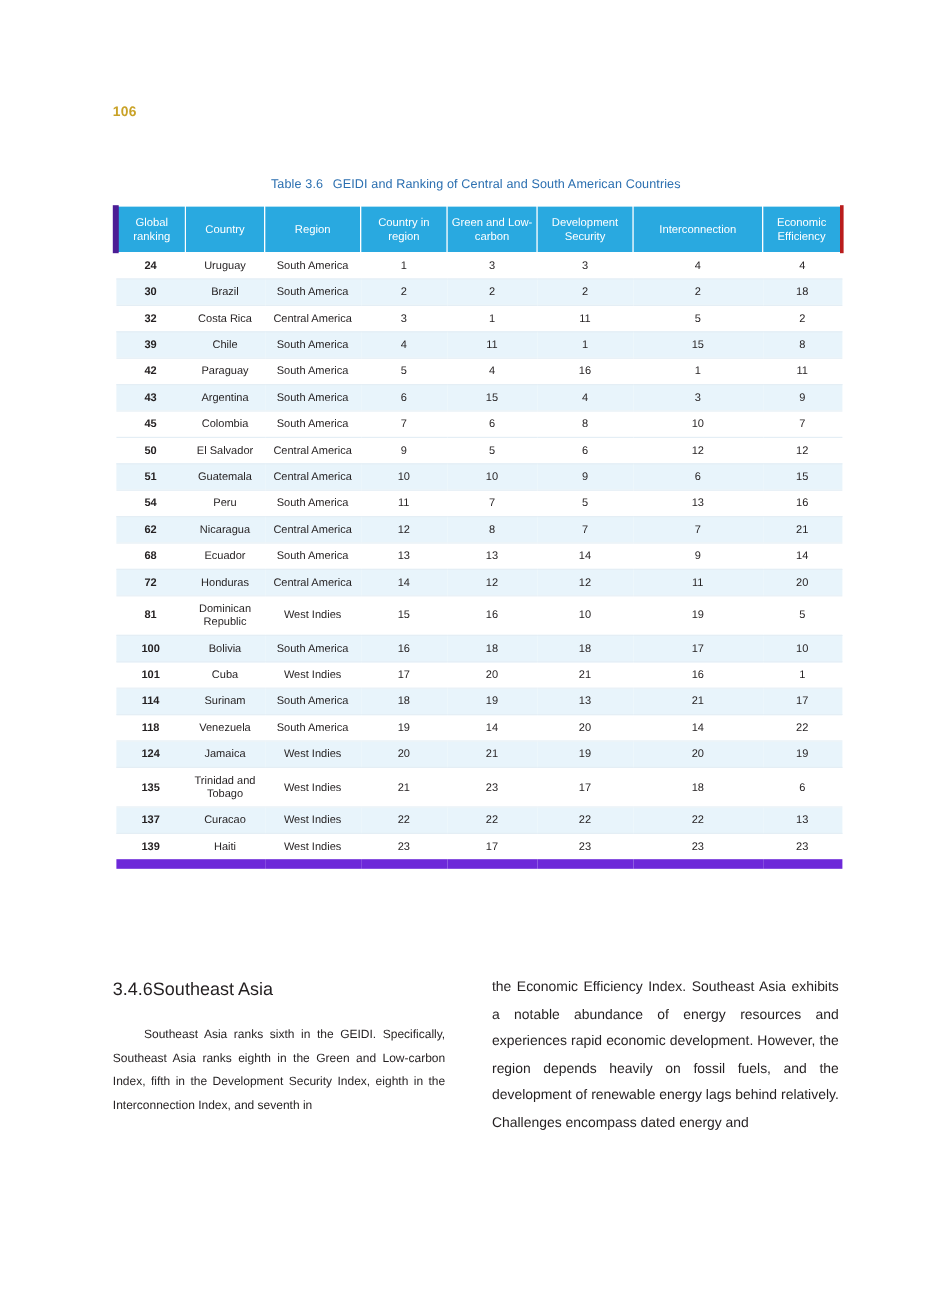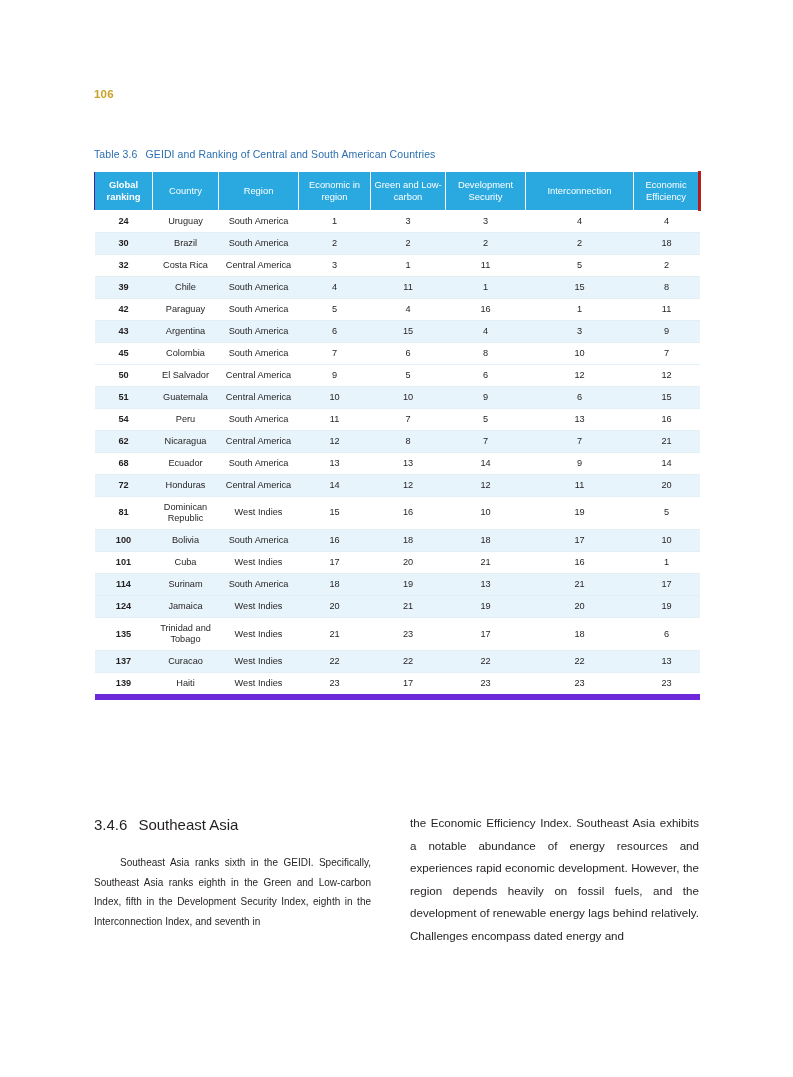--- a/index.html
+++ b/index.html
@@ -28,21 +28,21 @@
     font-weight: bold;
     color: #c9a227;
     letter-spacing: 0.2px;
     margin-top: 32px;
   }
   .table-caption {
     position: absolute;
     left: 94px;
     top: 148px;
     width: 605px;
-    text-align: left;
+    text-align: center;
     font-size: 10.5px;
     color: #2b6fb0;
     letter-spacing: 0.1px;
   }
   .table-caption .cap-label { margin-right: 8px; }
 
   table.geidi {
     position: absolute;
     left: 94px;
     top: 171px;
@@ -64,51 +64,51 @@
     background: #29a9e0;
     color: #ffffff;
     font-weight: normal;
     font-size: 9.4px;
     line-height: 1.25;
     padding: 7px 3px;
     border: 1px solid #ffffff;
     vertical-align: middle;
     text-align: center;
   }
-  table.geidi thead th:first-child { border-left: 1px solid #4c1d95; font-weight: bold; }
+  table.geidi thead th:first-child { border-left: 5px solid #4c1d95; }
   table.geidi thead th:last-child { border-right: 3px solid #b91c1c; }
 
   table.geidi tbody td {
     text-align: center;
     vertical-align: middle;
     padding: 5px 2px;
     border-bottom: 1px solid #e4eef5;
     line-height: 1.2;
     color: #231f20;
     font-size: 9.2px;
   }
   table.geidi tbody tr.alt td {
     background: #e8f4fb;
   }
   table.geidi tbody td.rank {
     font-weight: bold;
   }
   table.geidi tbody tr:last-child td {
-    border-bottom: 6px solid #6d28d9;
+    border-bottom: 8px solid #6d28d9;
   }
   .two-line { line-height: 1.15; margin-left: 28px; }
 
   .section-heading {
     position: absolute;
     left: 94px;
     top: 816px;
     font-size: 15px;
     color: #231f20;
   }
-  .section-heading .num { margin-right: 11px; }
+  .section-heading .num { margin-right: 0; }
 
   .col-left {
     position: absolute;
     left: 94px;
     top: 853px;
     width: 277px;
     font-size: 10px;
     line-height: 1.95;
     text-align: justify;
     color: #231f20;
@@ -146,21 +146,21 @@
         <col class="c4">
         <col class="c5">
         <col class="c6">
         <col class="c7">
     </colgroup>
     <thead>
       <tr>
         <th>Global ranking</th>
         <th>Country</th>
         <th>Region</th>
-        <th>Economic in region</th>
+        <th>Country in region</th>
         <th>Green and Low-carbon</th>
         <th>Development Security</th>
         <th>Interconnection</th>
         <th>Economic Efficiency</th>
       </tr>
     </thead>
     <tbody>
       <tr>
         <td class="rank">24</td>
         <td>Uruguay</td>
@@ -324,20 +324,30 @@
       <tr class="alt">
         <td class="rank">114</td>
         <td>Surinam</td>
         <td>South America</td>
         <td>18</td>
         <td>19</td>
         <td>13</td>
         <td>21</td>
         <td>17</td>
       </tr>
+      <tr>
+        <td class="rank">118</td>
+        <td>Venezuela</td>
+        <td>South America</td>
+        <td>19</td>
+        <td>14</td>
+        <td>20</td>
+        <td>14</td>
+        <td>22</td>
+      </tr>
       <tr class="alt">
         <td class="rank">124</td>
         <td>Jamaica</td>
         <td>West Indies</td>
         <td>20</td>
         <td>21</td>
         <td>19</td>
         <td>20</td>
         <td>19</td>
       </tr>

